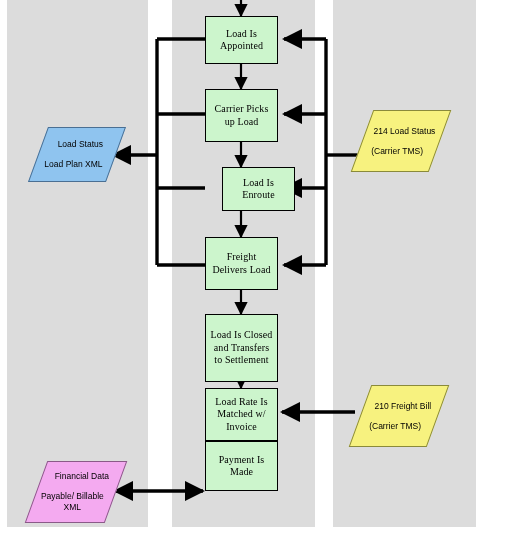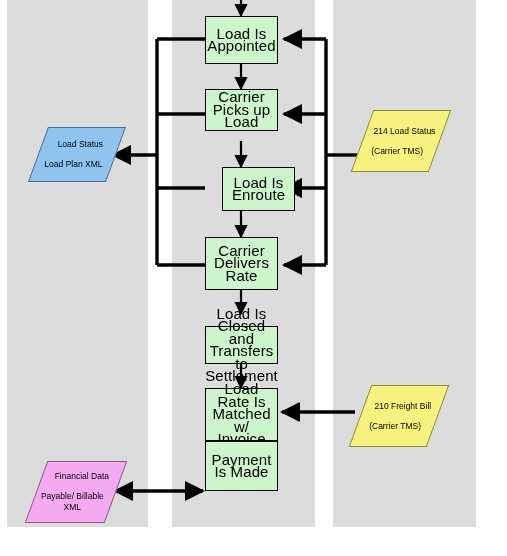--- a/index.html
+++ b/index.html
@@ -33,24 +33,25 @@
   }
   .node {
     position: absolute;
     box-sizing: border-box;
     border: 1px solid #000000;
     background: #ccf5cc;
     display: flex;
     align-items: center;
     justify-content: center;
     text-align: center;
-    font-size: 15px;
+    font-size: 10px;
     line-height: 12.5px;
     color: #000000;
     letter-spacing: 0.1px;
+    font-family: Liberation Serif, serif;
   }
   .node span { display: block; padding: 0 3px; }
 
   .para {
     position: absolute;
     box-sizing: border-box;
     border: 1px solid #7a7a4a;
     display: flex;
     flex-direction: column;
     align-items: center;
@@ -117,33 +118,33 @@
 
     <line x1="355" y1="412" x2="282" y2="412" stroke="#000000" stroke-width="3.4" fill="none" marker-end="url(#ah)"></line>
 
     <line x1="115" y1="491" x2="203" y2="491" stroke="#000000" stroke-width="3.4" fill="none" marker-start="url(#ah)" marker-end="url(#ah)"></line>
   </svg>
 
   <div class="node" style="left:205px; top:16px; width:73px; height:48px;">
     <span>Load Is Appointed</span>
   </div>
 
-  <div class="node" style="left:205px; top:89px; width:73px; height:42px;">
+  <div class="node" style="left:205px; top:89px; width:73px; height:53px;">
     <span>Carrier Picks up Load</span>
   </div>
 
   <div class="node" style="left:205px; top:167px; width:73px; height:44px;margin-left:17px;">
     <span>Load Is Enroute</span>
   </div>
 
   <div class="node" style="left:205px; top:237px; width:73px; height:53px;">
-    <span>Carrier Delivers Rate</span>
+    <span>Freight Delivers Load</span>
   </div>
 
-  <div class="node" style="left:205px; top:326px; width:73px; height:38px;">
+  <div class="node" style="left:205px; top:314px; width:73px; height:68px;">
     <span>Load Is Closed and Transfers to Settlement</span>
   </div>
 
   <div class="node" style="left:205px; top:388px; width:73px; height:53px;">
     <span>Load Rate Is Matched w/ Invoice</span>
   </div>
 
   <div class="node" style="left:205px; top:441px; width:73px; height:50px;">
     <span>Payment Is Made</span>
   </div>

